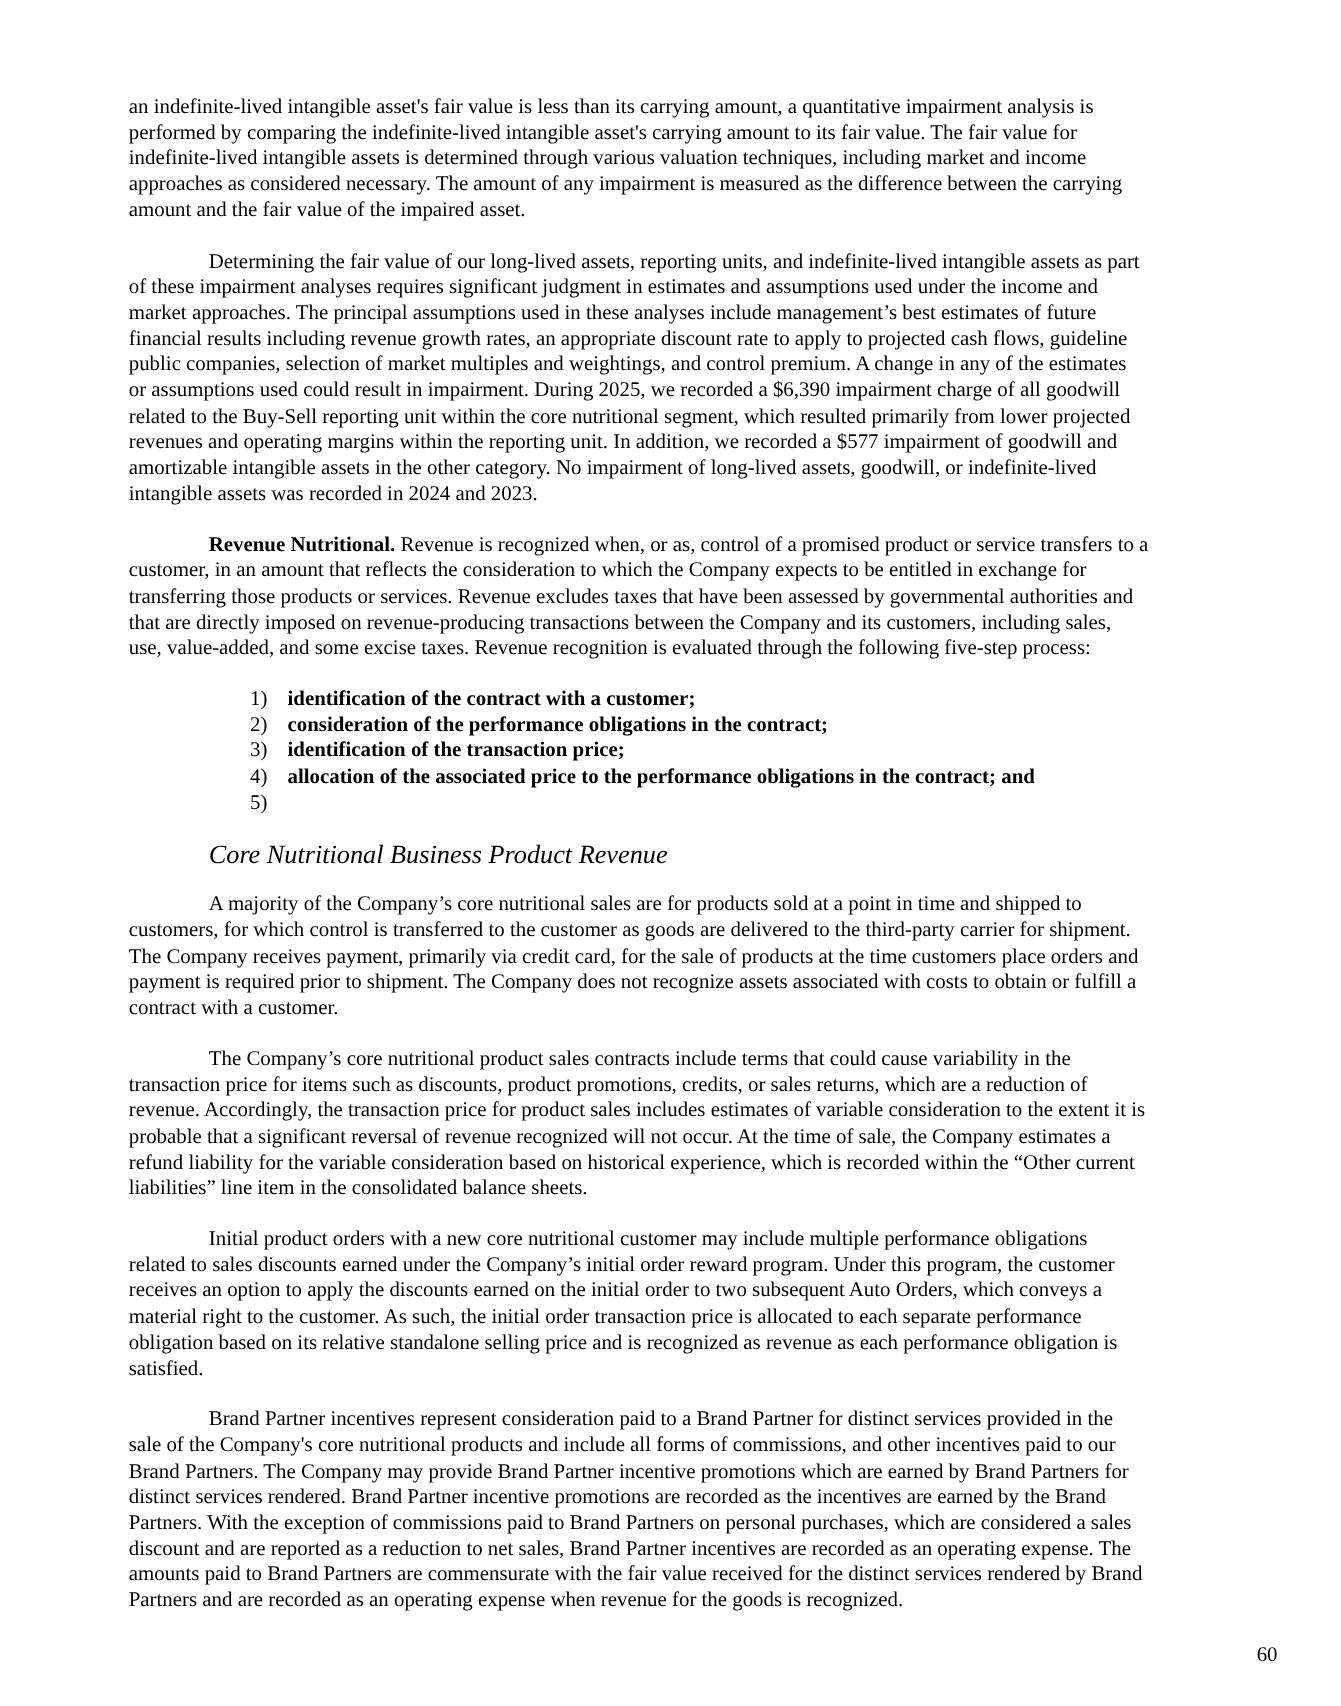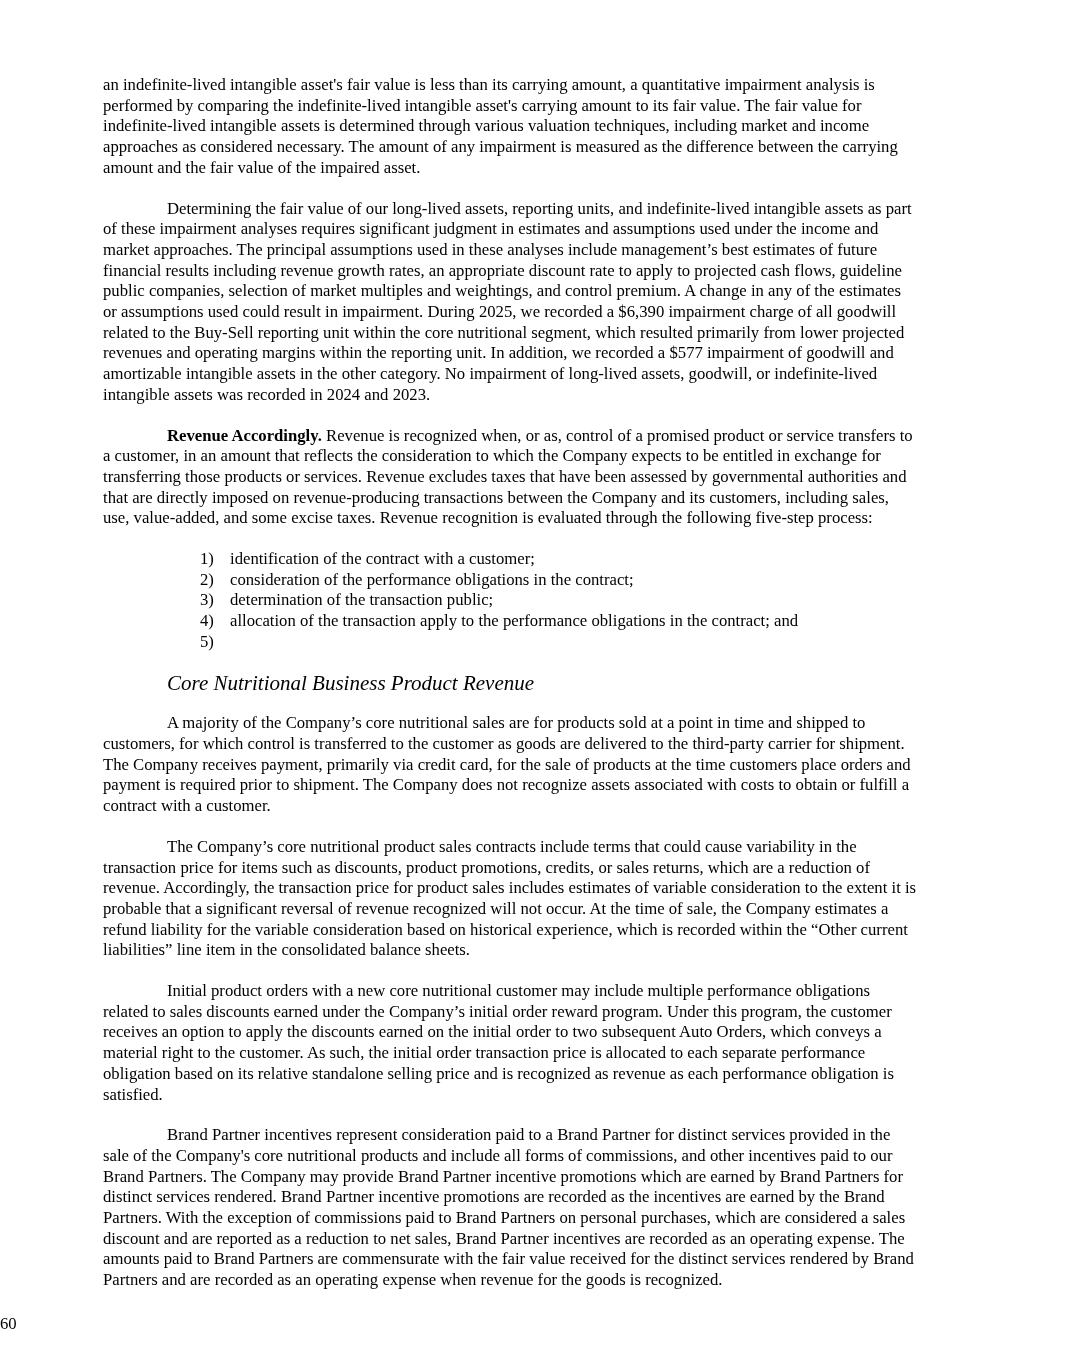--- a/index.html
+++ b/index.html
@@ -37,66 +37,67 @@
   .step-row {
     display: flex;
     padding-left: 97px;
   }
   .step-num {
     flex: 0 0 30px;
     width: 30px;
   }
   .step-text {
     flex: 1 1 auto;
+    font-weight: bold;
   }
   .italic-heading {
     margin: 0 0 20px 0;
     padding-left: 64px;
     font-style: italic;
     font-weight: normal;
     font-size: 21px;
   }
   .page-footer {
     position: absolute;
     bottom: 30px;
     left: 0;
     width: 100%;
-    text-align: left;
+    text-align: right;
   }
 </style>
 </head>
 <body>
 
 <div class="page">
 
   <p class="body-para first">an indefinite-lived intangible asset's fair value is less than its carrying amount, a quantitative impairment analysis is performed by comparing the indefinite-lived intangible asset's carrying amount to its fair value. The fair value for indefinite-lived intangible assets is determined through various valuation techniques, including market and income approaches as considered necessary. The amount of any impairment is measured as the difference between the carrying amount and the fair value of the impaired asset.</p>
 
   <p class="body-para">Determining the fair value of our long-lived assets, reporting units, and indefinite-lived intangible assets as part of these impairment analyses requires significant judgment in estimates and assumptions used under the income and market approaches. The principal assumptions used in these analyses include management’s best estimates of future financial results including revenue growth rates, an appropriate discount rate to apply to projected cash flows, guideline public companies, selection of market multiples and weightings, and control premium. A change in any of the estimates or assumptions used could result in impairment. During 2025, we recorded a $6,390 impairment charge of all goodwill related to the Buy-Sell reporting unit within the core nutritional segment, which resulted primarily from lower projected revenues and operating margins within the reporting unit. In addition, we recorded a $577 impairment of goodwill and amortizable intangible assets in the other category. No impairment of long-lived assets, goodwill, or indefinite-lived intangible assets was recorded in 2024 and 2023.</p>
 
   <p class="body-para">
-    <span class="bold-lead">Revenue Accordingly.</span>
+    <span class="bold-lead">Revenue Nutritional.</span>
     <span>Revenue is recognized when, or as, control of a promised product or service transfers to a customer, in an amount that reflects the consideration to which the Company expects to be entitled in exchange for transferring those products or services. Revenue excludes taxes that have been assessed by governmental authorities and that are directly imposed on revenue-producing transactions between the Company and its customers, including sales, use, value-added, and some excise taxes. Revenue recognition is evaluated through the following five-step process:</span>
   </p>
 
   <div class="step-list">
     <div class="step-row">
       <span class="step-num">1)</span>
       <span class="step-text">identification of the contract with a customer;</span>
     </div>
     <div class="step-row">
       <span class="step-num">2)</span>
       <span class="step-text">consideration of the performance obligations in the contract;</span>
     </div>
     <div class="step-row">
       <span class="step-num">3)</span>
-      <span class="step-text">determination of the transaction public;</span>
+      <span class="step-text">identification of the transaction price;</span>
     </div>
     <div class="step-row">
       <span class="step-num">4)</span>
-      <span class="step-text">allocation of the transaction apply to the performance obligations in the contract; and</span>
+      <span class="step-text">allocation of the associated price to the performance obligations in the contract; and</span>
     </div>
     <div class="step-row">
       <span class="step-num">5)</span>
     </div>
   </div>
 
   <p class="italic-heading">Core Nutritional Business Product Revenue</p>
 
   <p class="body-para">A majority of the Company’s core nutritional sales are for products sold at a point in time and shipped to customers, for which control is transferred to the customer as goods are delivered to the third-party carrier for shipment. The Company receives payment, primarily via credit card, for the sale of products at the time customers place orders and payment is required prior to shipment. The Company does not recognize assets associated with costs to obtain or fulfill a contract with a customer.</p>
 

